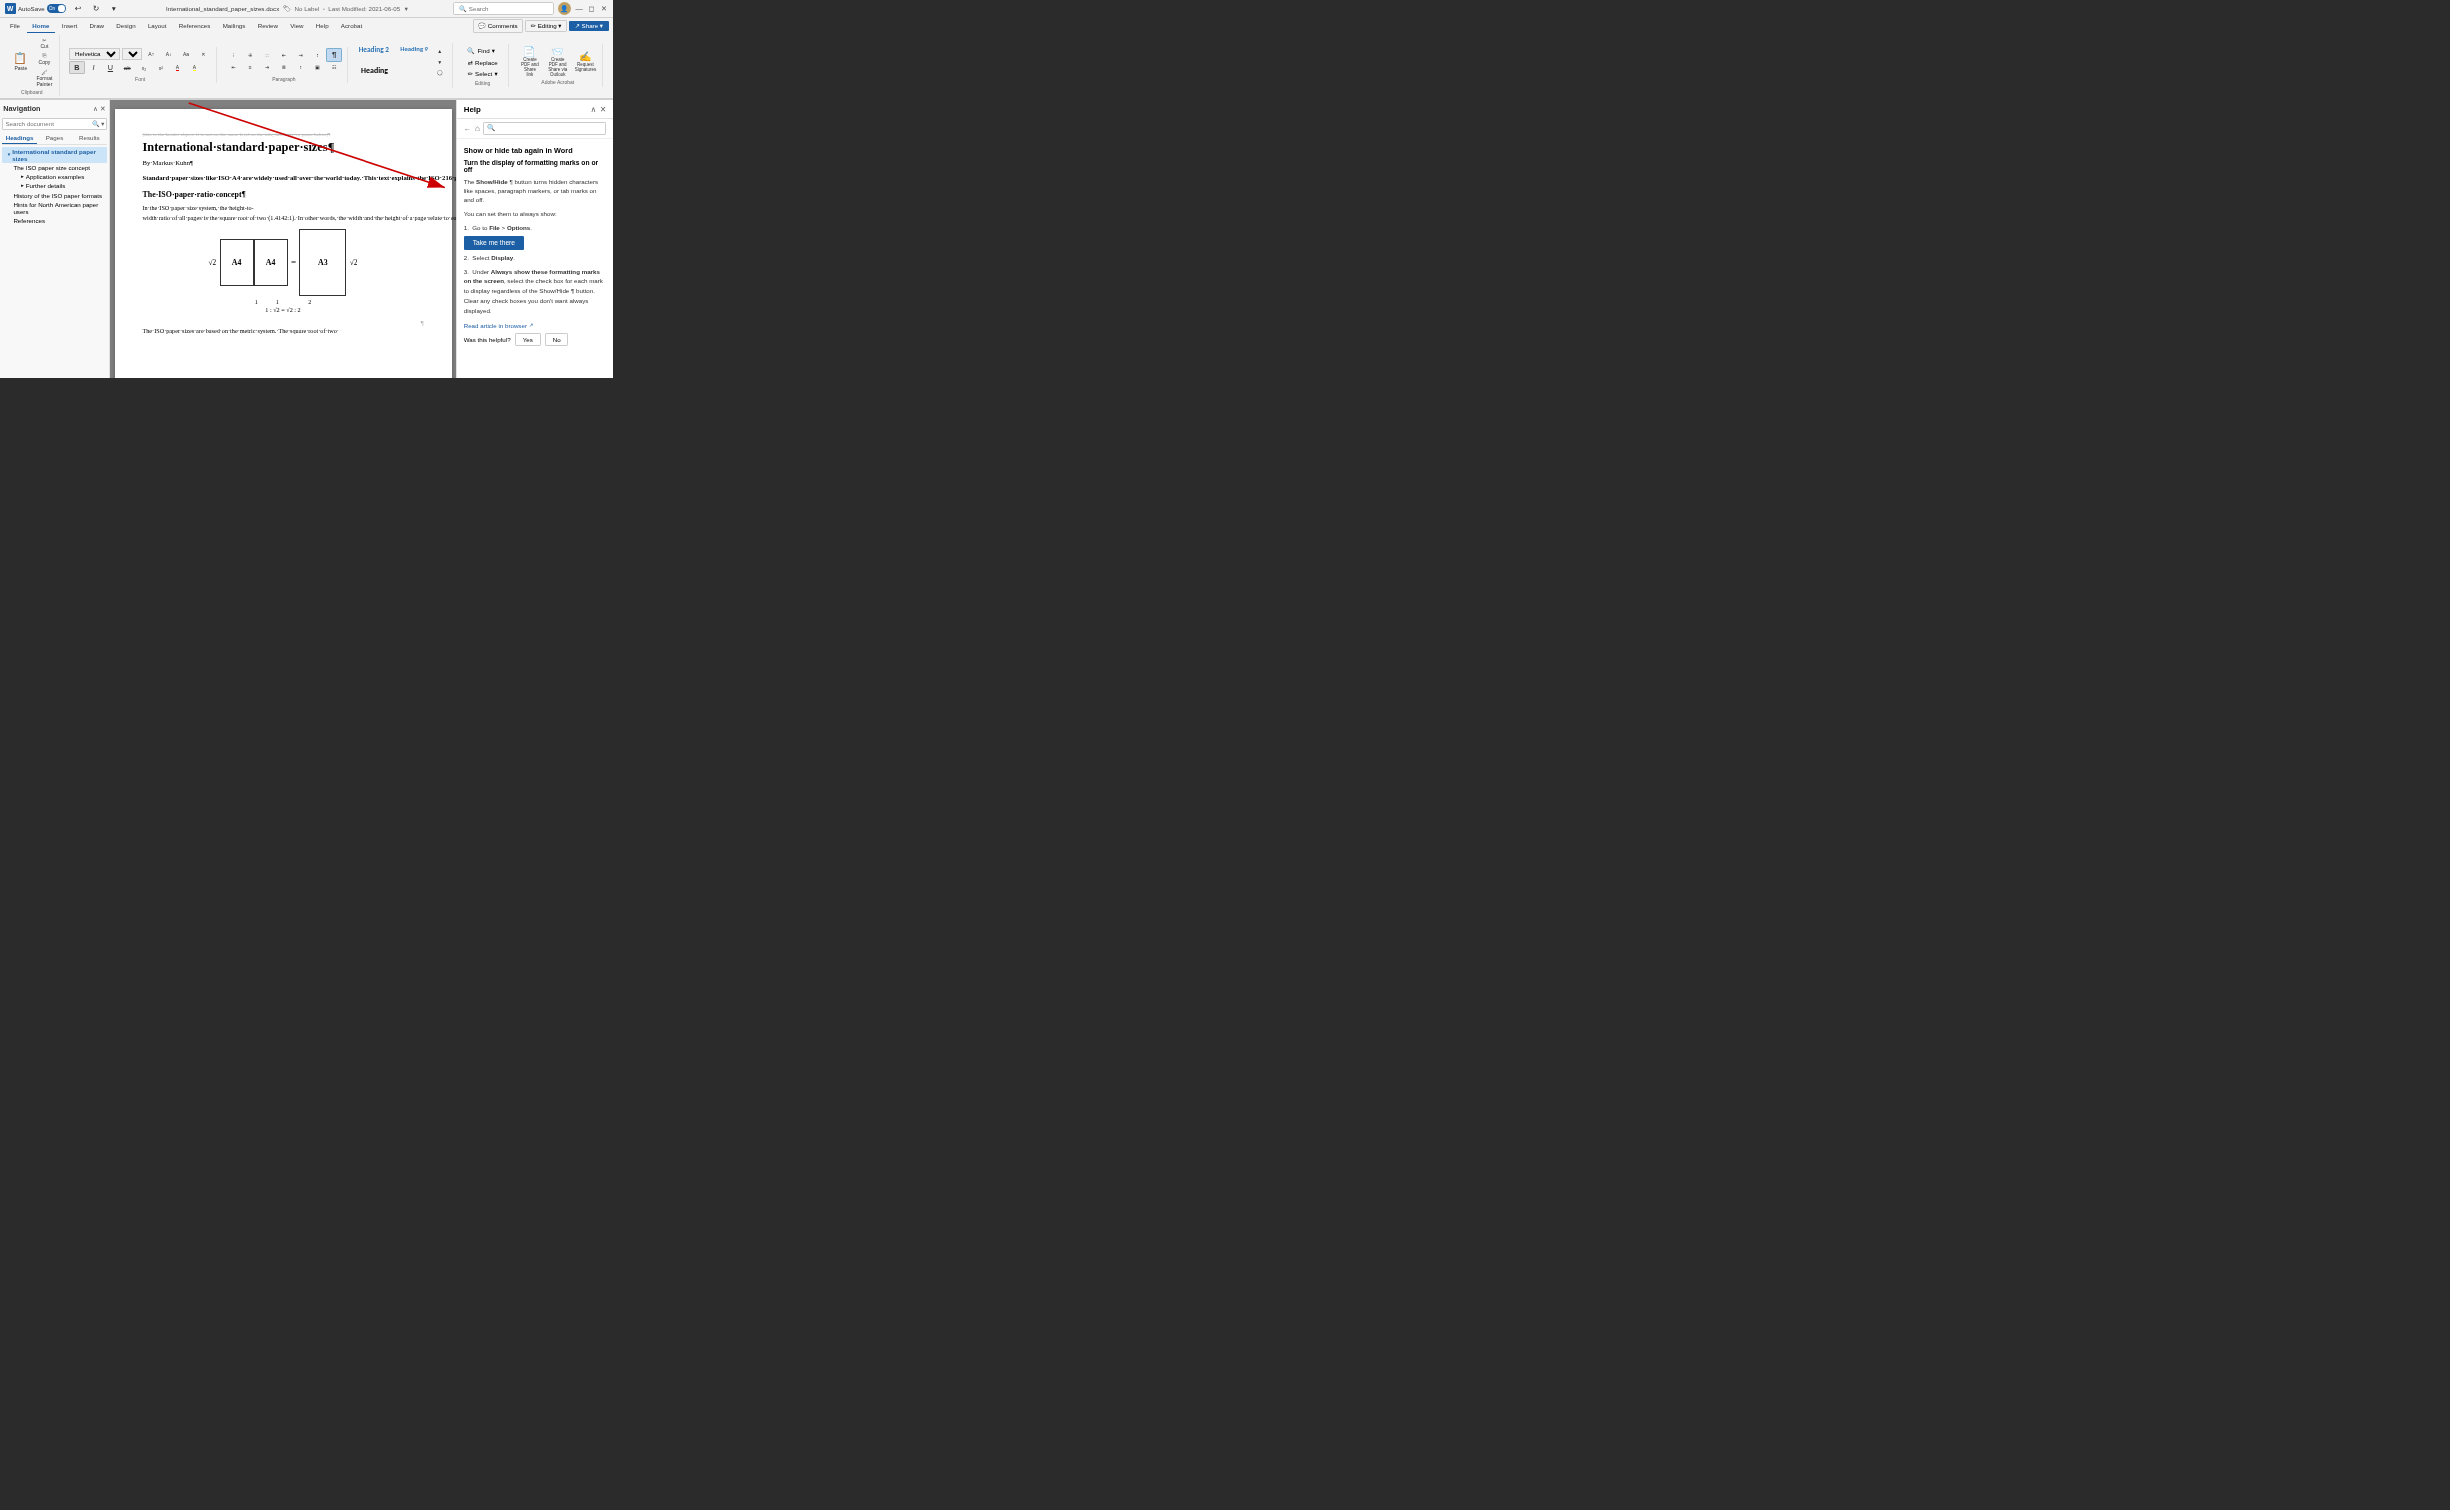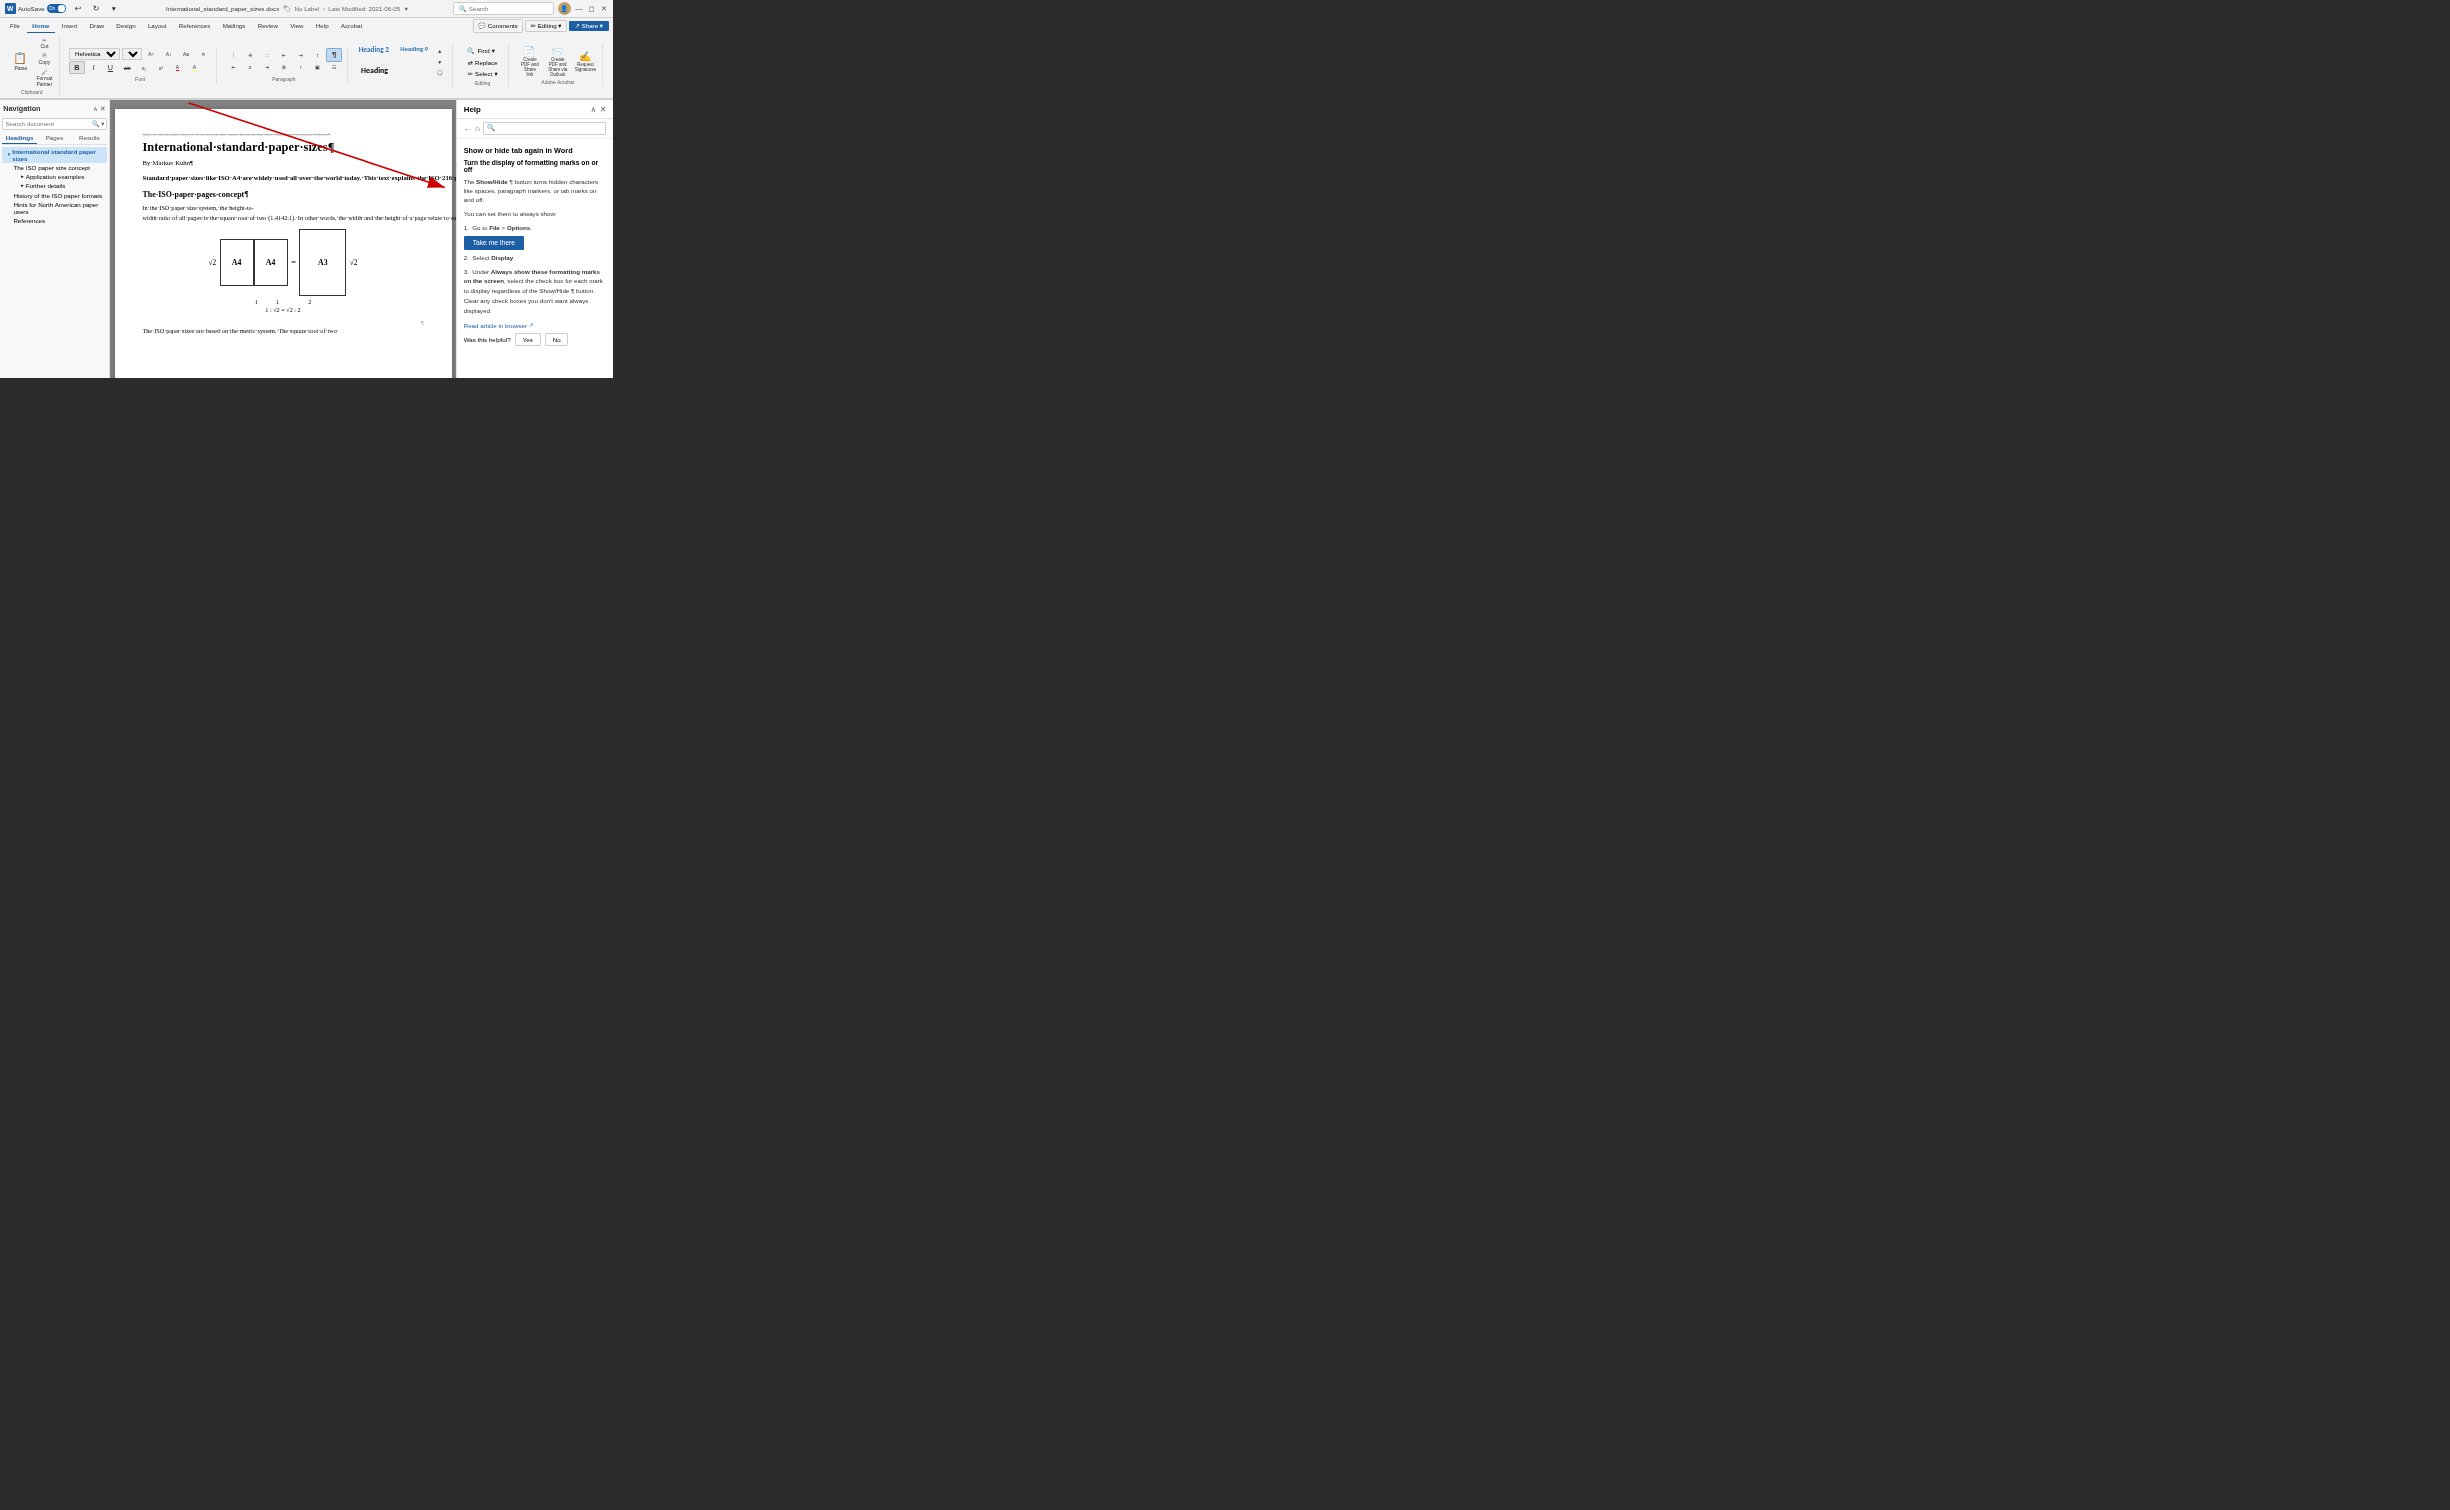--- a/index.html
+++ b/index.html
@@ -462,21 +462,21 @@
       </div>
     </div>
   </div>
 
   <div class="doc-area" style="position:relative;">
     <div class="doc-page">
       <div class="doc-header-text" style="font-size:5px;color:#bbb;text-decoration:line-through;margin-bottom:3.4px;">[this-is-the-header-object;-it-is-not-on-the-same-level-as-the-title,-headings,-or-paras-below]¶</div>
       <div class="doc-title">International·standard·paper·sizes¶</div>
       <div class="doc-author">By·Markus·Kuhn¶</div>
       <div class="doc-abstract">Standard·paper·sizes·like·ISO·A4·are·widely·used·all·over·the·world·today.·This·text·explains·the·ISO·216·paper·size·system·and·the·ideas·behind·its·design.¶</div>
-      <div class="doc-section-title">The·ISO·paper·pages·concept¶</div>
+      <div class="doc-section-title">The·ISO·paper·ratio·concept¶</div>
       <div class="doc-para">In·the·ISO·paper·size·system,·the·height-to-width·ratio·of·all·pages·is·the·square·root·of·two·(1.4142:1).·In·other·words,·the·width·and·the·height·of·a·page·relate·to·each·other·like·the·side·and·the·diagonal·of·a·square.·This·aspect·ratio·is·especially·convenient·for·a·paper·size.·If·you·put·two·such·pages·next·to·each·other,·or·equivalently·cut·one·parallel·to·its·shorter·side·into·two·equal·pieces,·then·the·resulting·page·will·have·again·the·same·width/height·ratio.·¶</div>
 
       <div style="display:flex;flex-direction:column;align-items:center;margin:5.6px 0;">
         <div style="display:flex;align-items:center;gap:3.4px;">
           <span style="font-size:7.3px;">√2</span>
           <div style="display:flex;gap:0;">
             <div class="paper-box paper-a4">A4</div>
             <div class="paper-box paper-a4">A4</div>
           </div>
           <span style="font-size:9px;">=</span>

